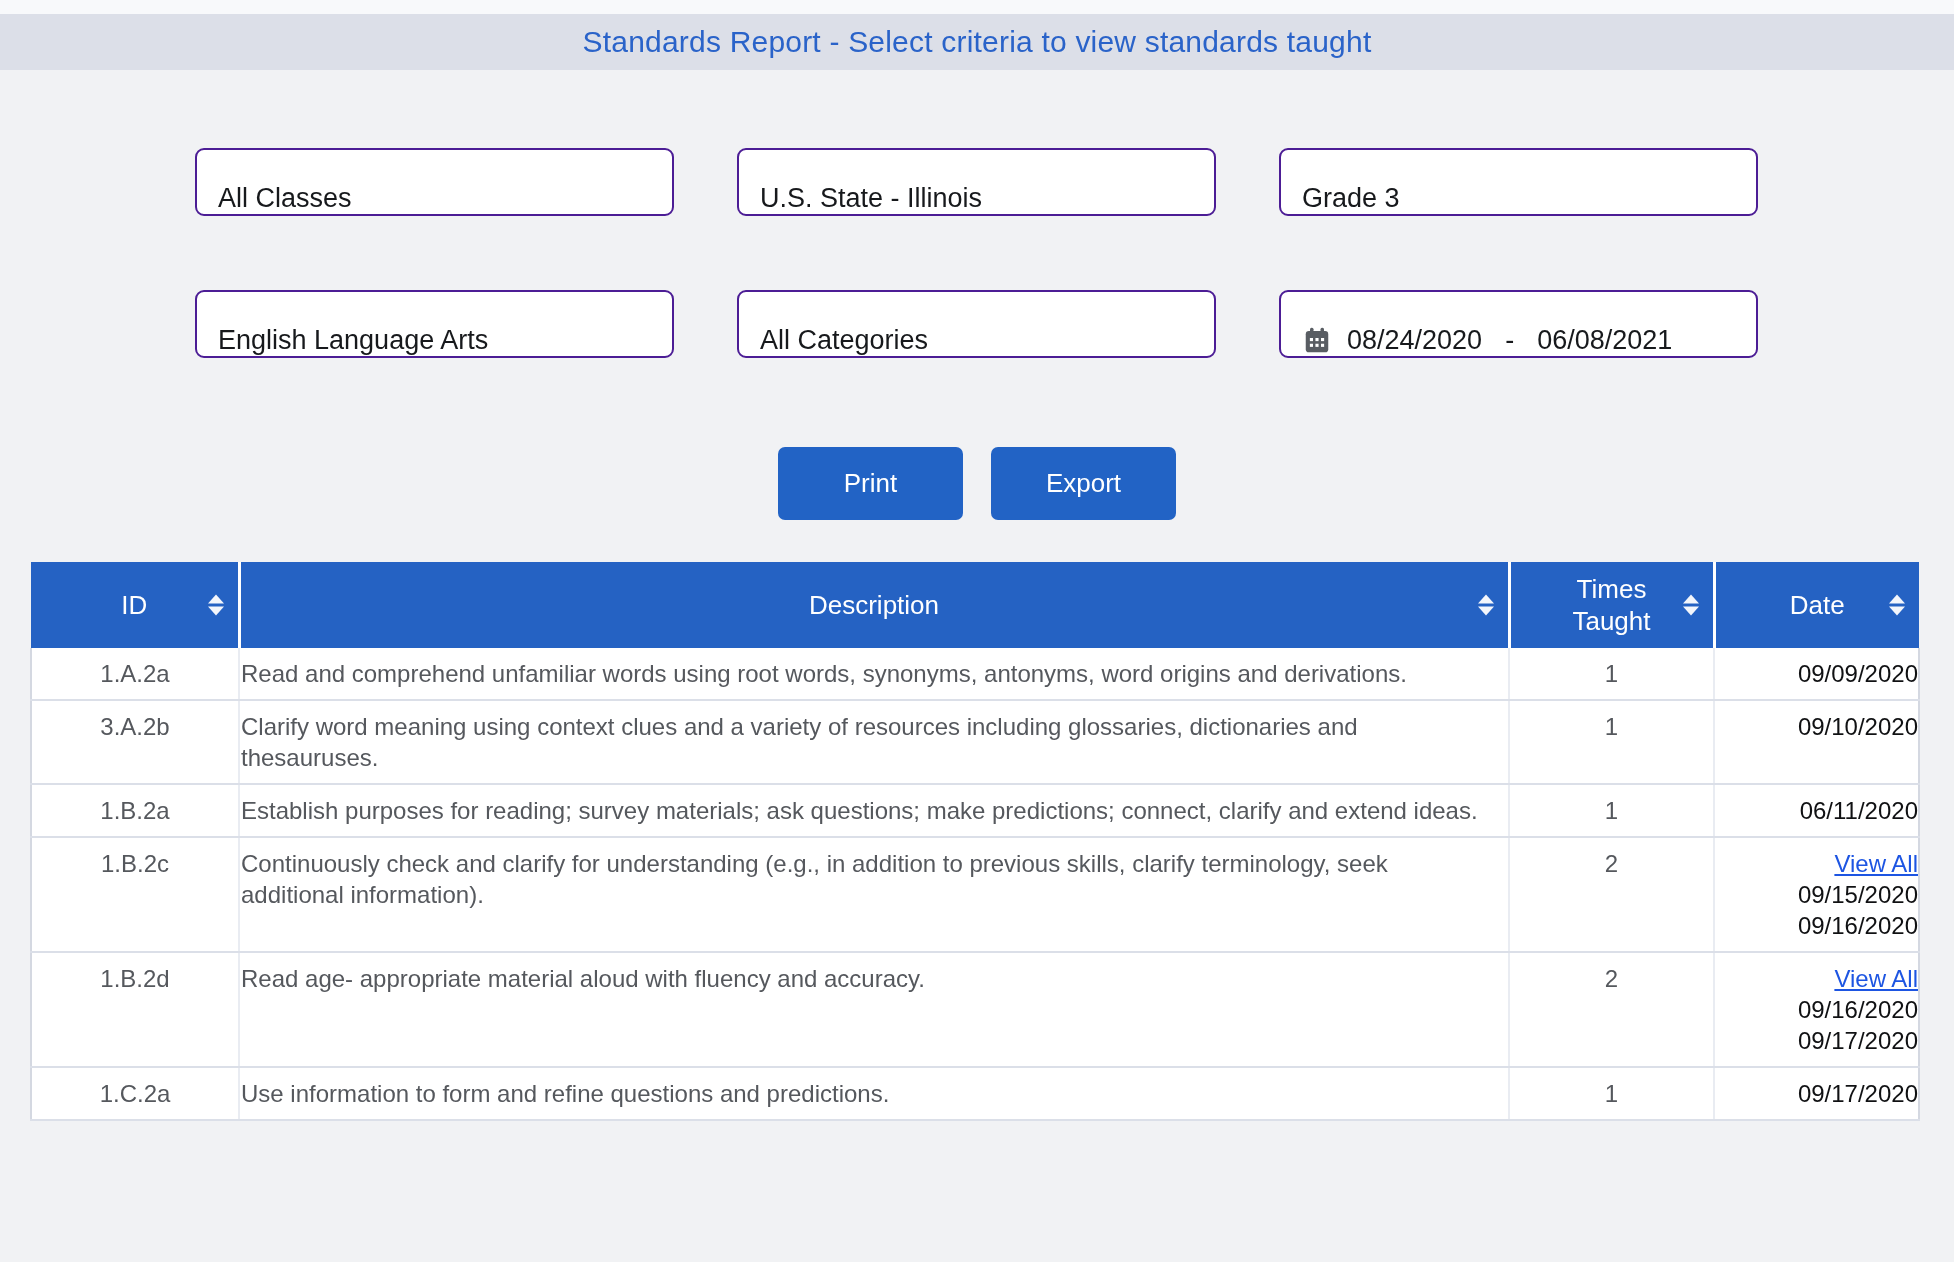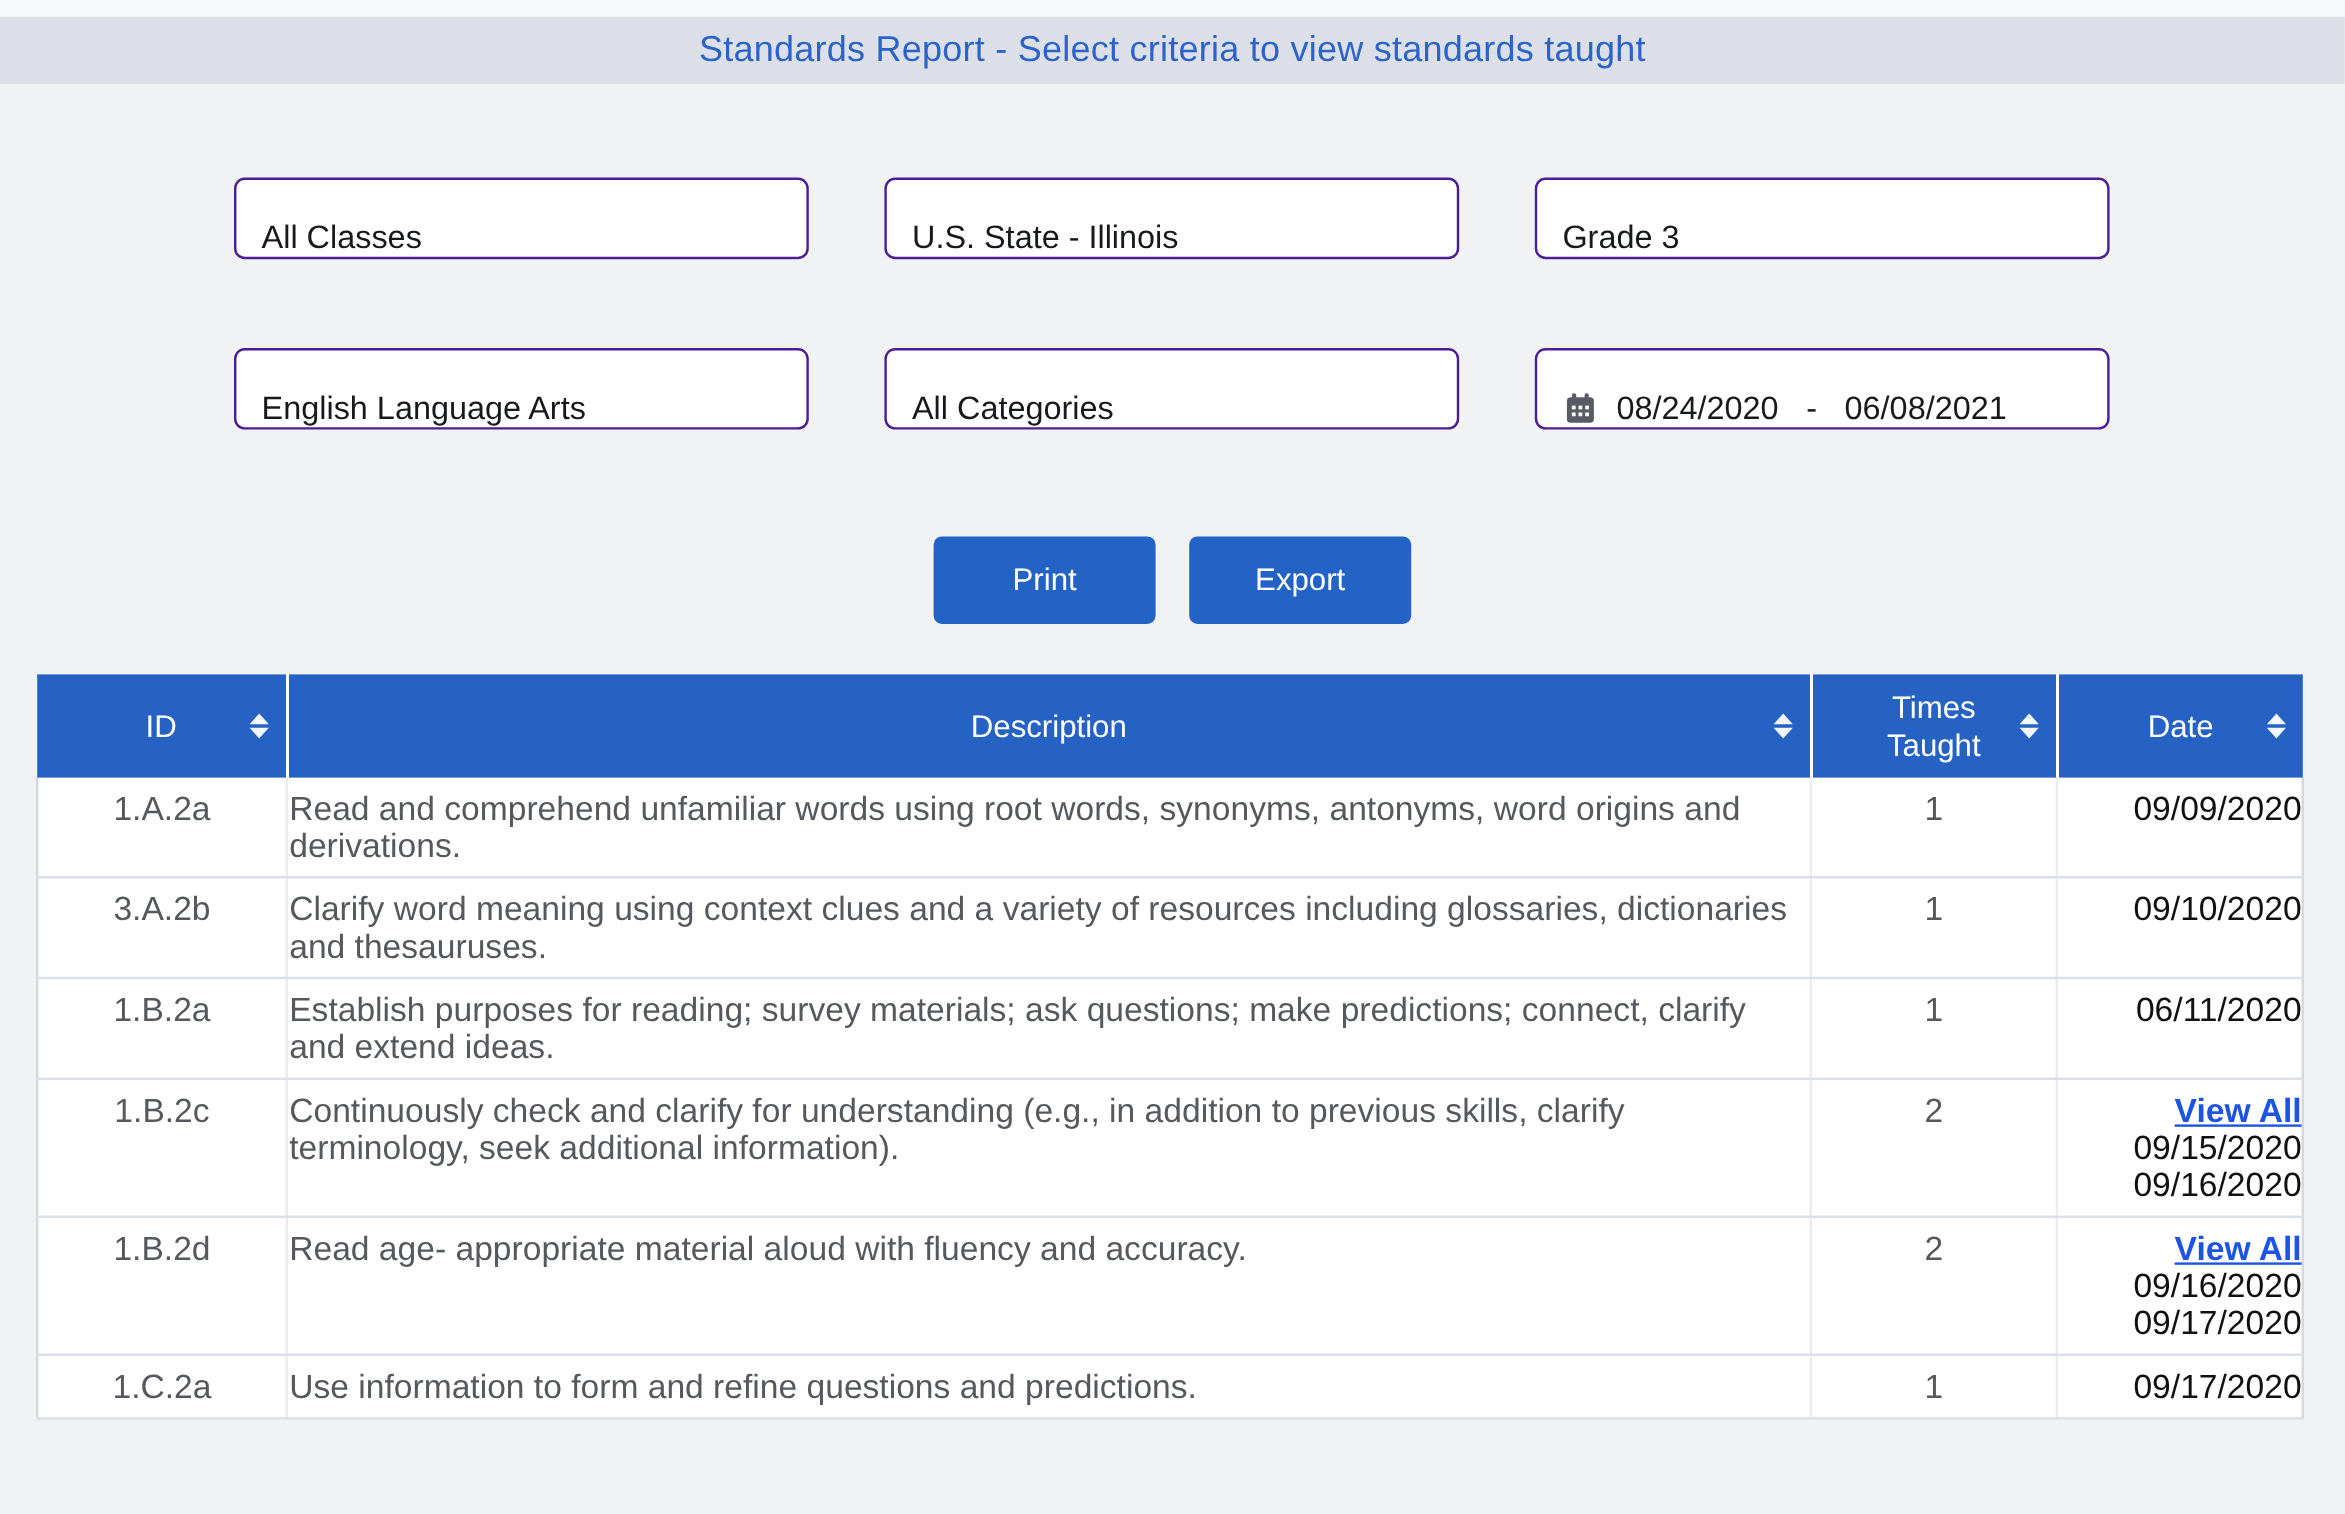--- a/index.html
+++ b/index.html
@@ -66,29 +66,29 @@
   .sort {
     position:absolute; right:14px; top:50%; transform:translateY(-50%);
     display:flex; flex-direction:column; align-items:center; gap:3px;
   }
   .sort .tri-up   { width:0; height:0; border-left:8px solid transparent; border-right:8px solid transparent; border-bottom:9px solid #f3f6fc; }
   .sort .tri-down { width:0; height:0; border-left:8px solid transparent; border-right:8px solid transparent; border-top:9px solid #f3f6fc; }
 
   tbody td {
     background:#ffffff; vertical-align:top;
     border-bottom:2px solid #dbdfe8; border-right:2px solid #e9ecf2;
-    padding:10px 0; font-size:28px; line-height:31px; color:#55585d;
+    padding:10px 0; font-size:24px; line-height:31px; color:#55585d;
   }
   tbody td:first-child { border-left:2px solid #d4d8e1; }
   tbody td:last-child  { border-right:2px solid #d4d8e1; }
   td.cell-id, td.cell-times { text-align:center; }
   td.cell-desc { text-align:left; padding:10px 16px 10px 1px; }
   td.cell-date { text-align:right; color:#101113; font-weight:500; }
   td.cell-date a {
-    color:#1d55e2; font-weight:700; text-decoration:underline; cursor:pointer; display:block;
+    color:#1d55e2; font-weight:400; text-decoration:underline; cursor:pointer; display:block;
   }
 </style>
 </head>
 <body>
 
 <div class="top-strip"></div>
 
 <div class="title-bar">
   <h1>Standards Report - Select criteria to view standards taught</h1>
 </div>

